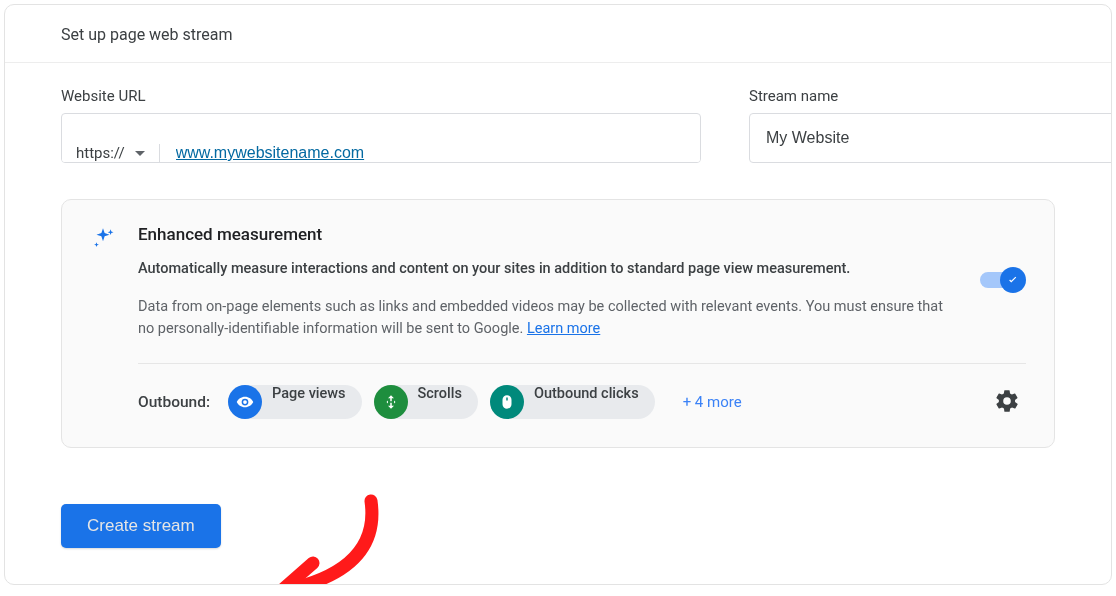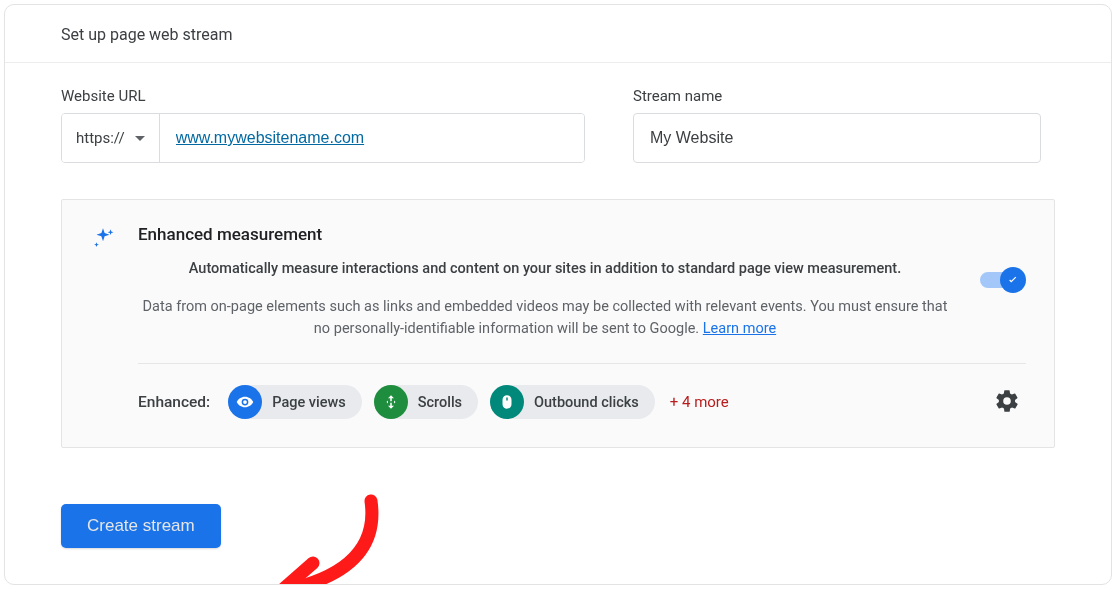--- a/index.html
+++ b/index.html
@@ -32,22 +32,23 @@
     .field-label {
       font-size: 15px;
       color: #3c4043;
       margin-bottom: 8px;
     }
     .url-group {
       display: flex;
       border: 1px solid #dadce0;
       border-radius: 4px;
       height: 50px;
-      width: 524px;
+      width: 640px;
       overflow: hidden;
+      align-items: flex-end;
     }
     .protocol-select {
       display: flex;
       align-items: center;
       gap: 10px;
       padding: 0 14px;
       border-right: 1px solid #dadce0;
       background: #fff;
       cursor: pointer;
       font-size: 15px;
@@ -72,40 +73,40 @@
       border-radius: 4px;
       height: 50px;
       width: 408px;
       padding: 14px 16px;
       font-size: 16px;
       color: #3c4043;
       outline: none;
     }
     .panel {
       border: 1px solid #e4e4e4;
-      border-radius: 2px;
+      border-radius: 10px;
       background: #fafafa;
       padding: 24px 28px 24px 28px;
       display: flex;
       gap: 22px;
     }
     .sparkle-col { padding-top: 2px; }
     .panel-content { flex: 1; }
     .panel-title {
       font-weight: 500;
       font-size: 17px;
       color: #202124;
       margin-bottom: 14px;
     }
     .panel-row {
       display: flex;
       gap: 26px;
       align-items: flex-start;
     }
-    .panel-desc { flex: 1; text-align: center; }
+    .panel-desc { flex: 1; }
     .panel-bold {
       font-weight: 500;
       color: #3c4043;
       font-size: 14.5px;
       line-height: 1.5;
     }
     .panel-sub {
       color: #5f6368;
       font-size: 14.5px;
       line-height: 1.55;
@@ -152,21 +153,21 @@
       gap: 12px;
     }
     .measuring-label {
       font-weight: 500;
       color: #3c4043;
       font-size: 15.5px;
       margin-right: 6px;
     }
     .chip {
       display: inline-flex;
-      align-items: center;
+      align-items: flex-start;
       background: #e8eaed;
       border-radius: 18px;
       height: 34px;
       padding-right: 16px;
       font-size: 14.5px;
       font-weight: 500;
       color: #3c4043;
       gap: 10px;
     }
     .chip-icon {
@@ -175,21 +176,21 @@
       border-radius: 50%;
       display: flex;
       align-items: center;
       justify-content: center;
       color: #fff;
       flex-shrink: 0;
     }
     .chip-blue { background: #1a73e8; }
     .chip-green { background: #1e8e3e; }
     .chip-teal { background: #00897b; }
-    .more-link { color: #b91c1c; font-size: 15px; margin-left: 3px; }
+    .more-link { color: #3b82f6; font-size: 15px; margin-left: 16px; }
     .gear-btn {
       margin-left: auto;
       background: none;
       border: none;
       cursor: pointer;
       padding: 6px;
       color: #3c4043;
     }
     .create-btn {
       margin-top: 56px;
@@ -258,21 +259,21 @@
               <svg width="14" height="14" viewBox="0 0 24 24">
                   <path fill="#fff" d="M9 16.2l-3.5-3.5 1.4-1.4L9 13.4l7.1-7.1 1.4 1.4z"></path>
                 </svg>
             </div>
           </div>
         </div>
 
         <div class="divider"></div>
 
         <div class="measuring-row">
-          <span class="measuring-label">Enhanced:</span>
+          <span class="measuring-label">Outbound:</span>
 
           <span class="chip">
             <span class="chip-icon chip-blue">
               <svg width="18" height="18" viewBox="0 0 24 24" fill="#fff">
                   <path d="M12 5C7 5 2.7 8.1 1 12c1.7 3.9 6 7 11 7s9.3-3.1 11-7c-1.7-3.9-6-7-11-7zm0 11.5A4.5 4.5 0 1 1 12 7.5a4.5 4.5 0 0 1 0 9zm0-7a2.5 2.5 0 1 0 0 5 2.5 2.5 0 0 0 0-5z"></path>
                 </svg>
             </span>
             <span>Page views</span>
           </span>
 

